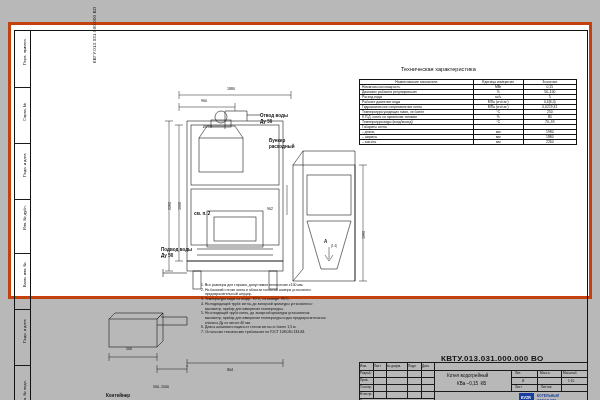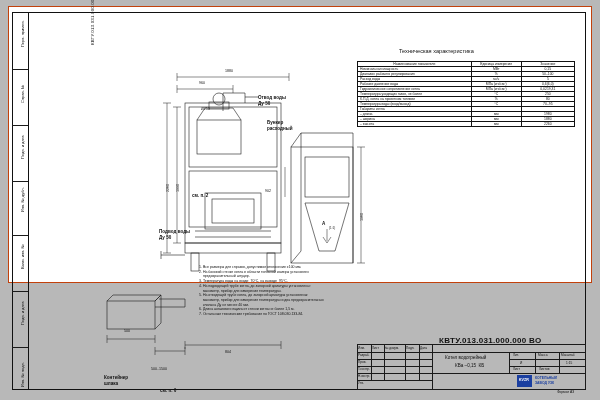--- a/index.html
+++ b/index.html
@@ -1,17 +1,17 @@
 <!DOCTYPE html>
 <html><head>
 <meta charset="utf-8">
 <style>
   html,body{margin:0;padding:0;background:#b8b8b8;}
   body{width:600px;height:400px;font-family:"Liberation Sans",sans-serif;}
-  #sheet{position:absolute;left:8px;top:6px;width:584px;height:277px;background:#ffffff;border:1px solid #c2410c;box-sizing:border-box;}
+  #sheet{position:absolute;left:8px;top:22px;width:584px;height:277px;background:#ffffff;border:3px solid #c2410c;box-sizing:border-box;}
   .ln{position:absolute;background:#1a1a1a;}
   .h{height:1px;}
   .v{width:1px;}
   .txt{position:absolute;color:#111;font-size:4px;line-height:1.05;white-space:pre;}
   .rot{transform-origin:0 0;transform:rotate(-90deg);}
   .bluebold{color:#1b3fa0;font-weight:bold;}
   
   #frame{position:absolute;left:19px;top:5px;width:558px;height:378px;border:1px solid #111;box-sizing:border-box;}
   
   #leftcol{position:absolute;left:3px;top:5px;width:16px;height:378px;border:1px solid #111;border-right:none;box-sizing:border-box;}

